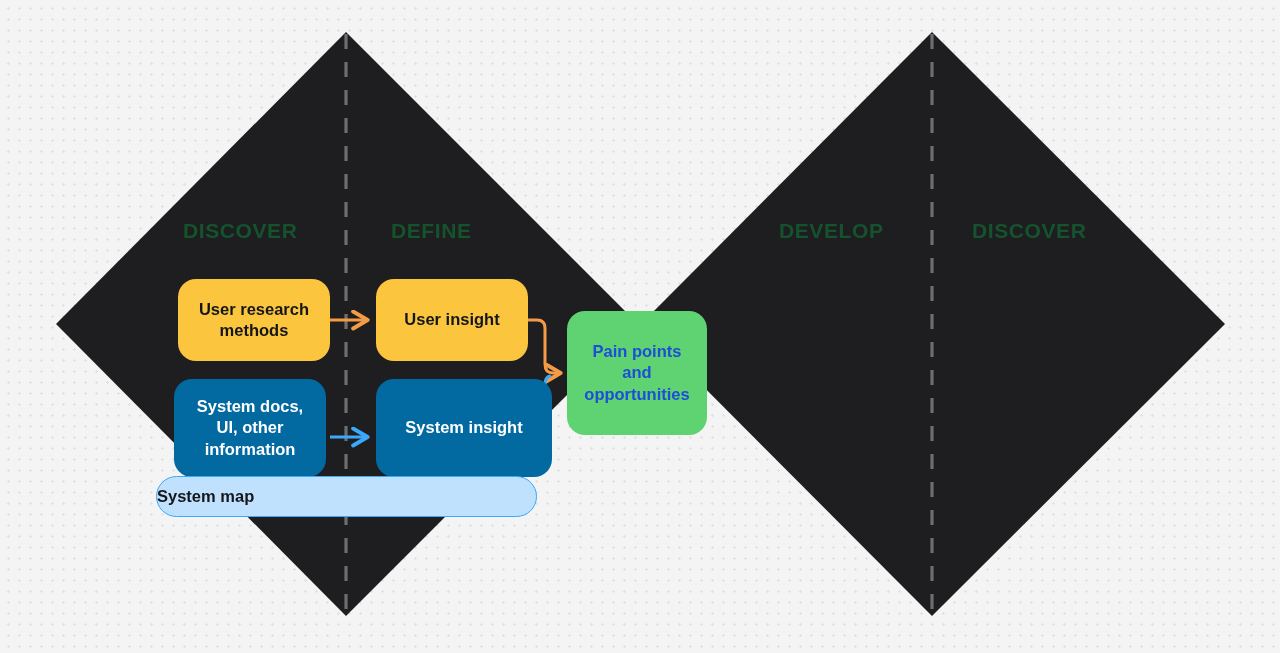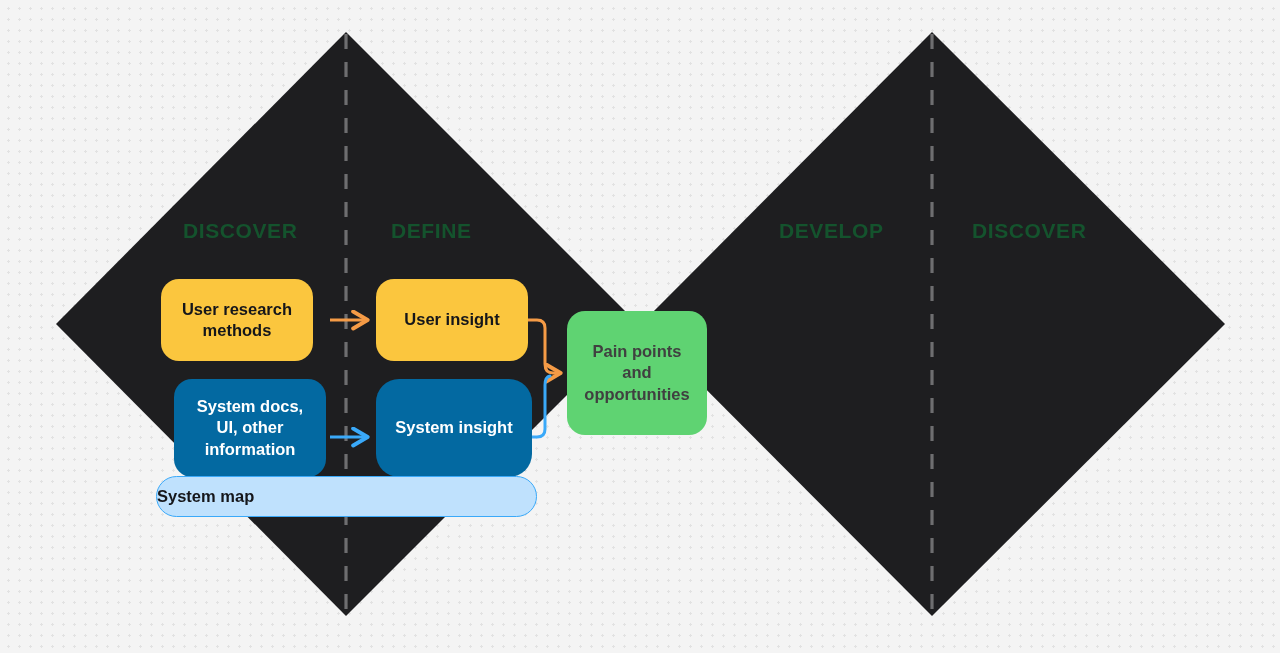--- a/index.html
+++ b/index.html
@@ -51,21 +51,21 @@
     justify-content:center;
     text-align:center;
     font-weight:bold;
     font-size:16.5px;
     line-height:1.28;
     border-radius:18px;
     padding:6px 12px;
   }
   .node.yellow { background:#fbc63e; color:#15161a; }
   .node.blue   { background:#0369a1; color:#ffffff; }
-  .node.green  { background:#5fd372; color:#404040; }
+  .node.green  { background:#5fd372; color:#1d4ed8; }
 
   .pill {
     position:absolute;
     display:flex;
     align-items:center;
     background:#bfe1fd;
     border:1.6px solid #3aa9f9;
     border-radius:22px;
     color:#15161a;
     font-weight:bold;
@@ -121,33 +121,33 @@
 
     <line x1="330" y1="320" x2="367" y2="320" stroke="#f59b46" stroke-width="3" stroke-linecap="butt" marker-end="url(#arrowOrange)"></line>
 
     <line x1="330" y1="437" x2="367" y2="437" stroke="#3aa9f9" stroke-width="3" stroke-linecap="butt" marker-end="url(#arrowBlue)"></line>
 
     <path d="M 528 320 L 537 320 Q 545 320 545 328 L 545 364 Q 545 373 553 373 L 560 373" fill="none" stroke="#f59b46" stroke-width="3" stroke-linecap="round" stroke-linejoin="round" marker-end="url(#arrowOrange)"></path>
 
     <path d="M 528 437 L 537 437 Q 545 437 545 429 L 545 385 Q 545 377 550 376" fill="none" stroke="#3aa9f9" stroke-width="3" stroke-linecap="round" stroke-linejoin="round"></path>
   </svg>
 
-  <div class="node yellow z-node" style="left:161px; top:279px; width:152px; height:82px;">
+  <div class="node yellow z-node" style="left:178px; top:279px; width:152px; height:82px;">
     <span>User research methods</span>
   </div>
 
   <div class="node yellow z-node" style="left:376px; top:279px; width:152px; height:82px;justify-content:center;">
     <span>User insight</span>
   </div>
 
   <div class="node blue z-node" style="left:174px; top:379px; width:152px; height:98px;">
     <span>System docs, UI, other information</span>
   </div>
 
-  <div class="node blue z-node" style="left:376px; top:379px; width:156px; height:98px;border-radius:23px;">
+  <div class="node blue z-node" style="left:376px; top:379px; width:176px; height:98px;">
     <span>System insight</span>
   </div>
 
   <div class="node green z-node" style="left:567px; top:311px; width:140px; height:124px;">
     <span>Pain points and opportunities</span>
   </div>
 
   <div class="pill z-pill" style="left:156px; top:476px; width:381px; height:41px;">
     <span>System map</span>
   </div>

